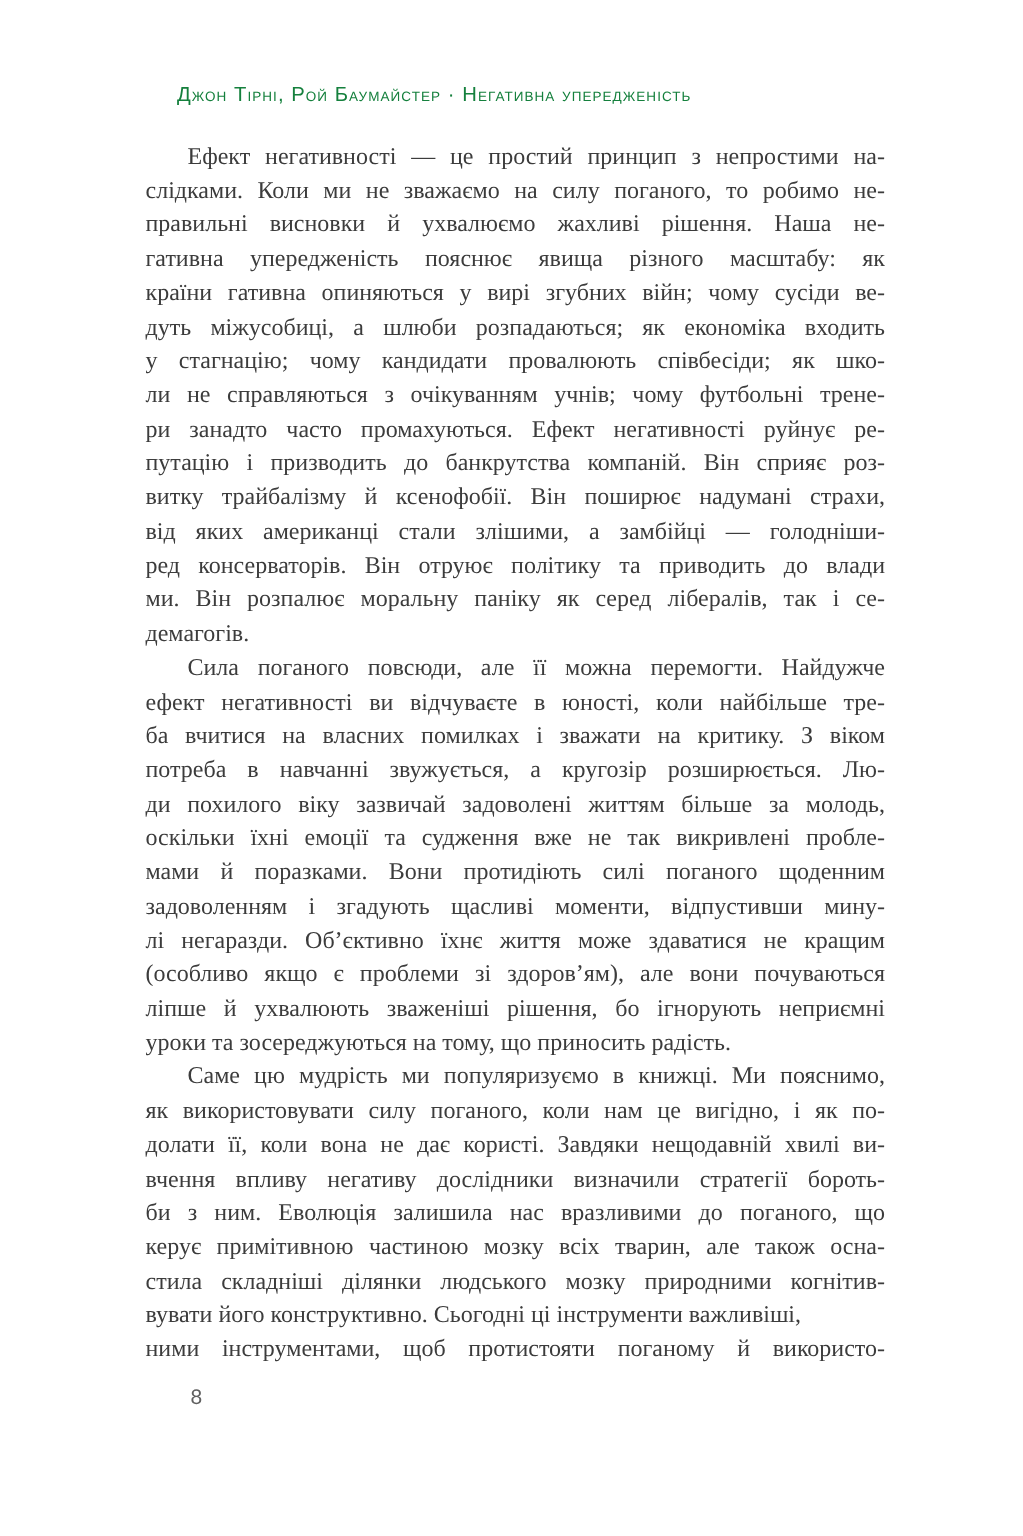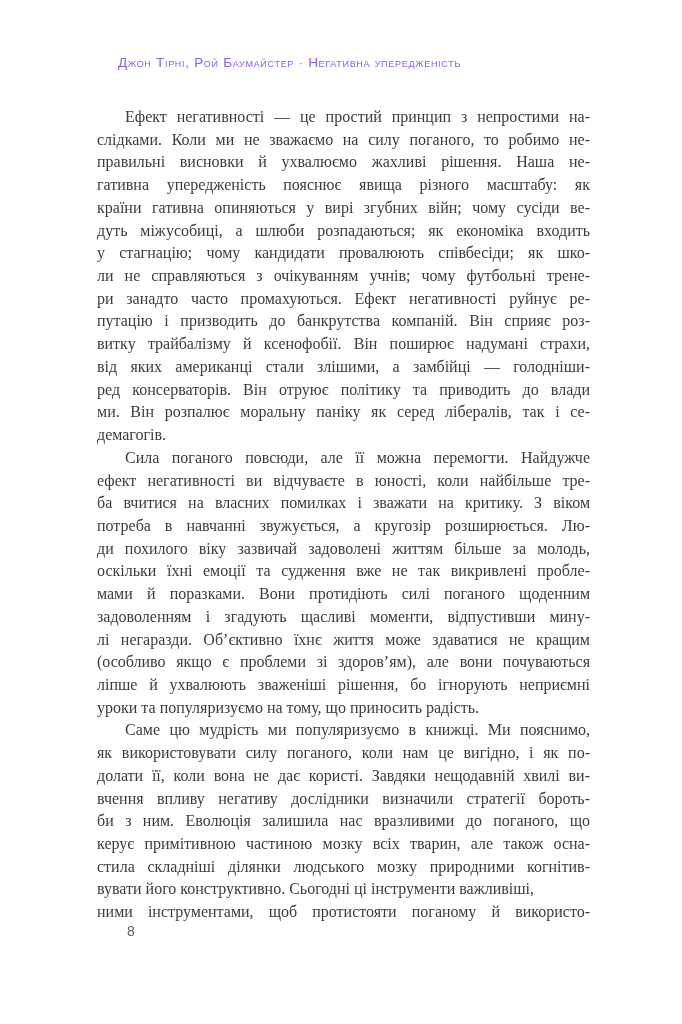--- a/index.html
+++ b/index.html
@@ -15,33 +15,32 @@
     overflow: hidden;
   }
   .running-header {
     position: absolute;
     left: 118px;
     top: 55px;
     font-family: "Liberation Sans", sans-serif;
     font-variant-caps: small-caps;
     font-size: 13.5px;
     letter-spacing: 0.7px;
-    color: #8b5cf6;
+    color: #15803d;
     white-space: nowrap;
   }
   .text-block {
     position: absolute;
     left: 97px;
     top: 94px;
     width: 493px;
     font-family: "Liberation Serif", serif;
     font-size: 16px;
     line-height: 22.72px;
     color: #3c3c3c;
-    margin-top: 12px;
   }
   .text-line {
     text-align: justify;
     text-align-last: justify;
   }
   .text-line.indent {
     text-indent: 28px;
   }
   .text-line.para-end {
     text-align-last: left;
@@ -82,21 +81,21 @@
       <div class="text-line">ефект негативності ви відчуваєте в юності, коли найбільше тре-</div>
       <div class="text-line">ба вчитися на власних помилках і зважати на критику. З віком</div>
       <div class="text-line">потреба в навчанні звужується, а кругозір розширюється. Лю-</div>
       <div class="text-line">ди похилого віку зазвичай задоволені життям більше за молодь,</div>
       <div class="text-line">оскільки їхні емоції та судження вже не так викривлені пробле-</div>
       <div class="text-line">мами й поразками. Вони протидіють силі поганого щоденним</div>
       <div class="text-line">задоволенням і згадують щасливі моменти, відпустивши мину-</div>
       <div class="text-line">лі негаразди. Об’єктивно їхнє життя може здаватися не кращим</div>
       <div class="text-line">(особливо якщо є проблеми зі здоров’ям), але вони почуваються</div>
       <div class="text-line">ліпше й ухвалюють зваженіші рішення, бо ігнорують неприємні</div>
-      <div class="text-line para-end">уроки та популяризуємо на тому, що приносить радість.</div>
+      <div class="text-line para-end">уроки та зосереджуються на тому, що приносить радість.</div>
       <div class="text-line indent">Саме цю мудрість ми популяризуємо в книжці. Ми пояснимо,</div>
       <div class="text-line">як використовувати силу поганого, коли нам це вигідно, і як по-</div>
       <div class="text-line">долати її, коли вона не дає користі. Завдяки нещодавній хвилі ви-</div>
       <div class="text-line">вчення впливу негативу дослідники визначили стратегії бороть-</div>
       <div class="text-line">би з ним. Еволюція залишила нас вразливими до поганого, що</div>
       <div class="text-line">керує примітивною частиною мозку всіх тварин, але також осна-</div>
       <div class="text-line">стила складніші ділянки людського мозку природними когнітив-</div>
       <div class="text-line para-end">вувати його конструктивно. Сьогодні ці інструменти важливіші,</div>
       <div class="text-line">ними інструментами, щоб протистояти поганому й використо-</div>
     </div>

